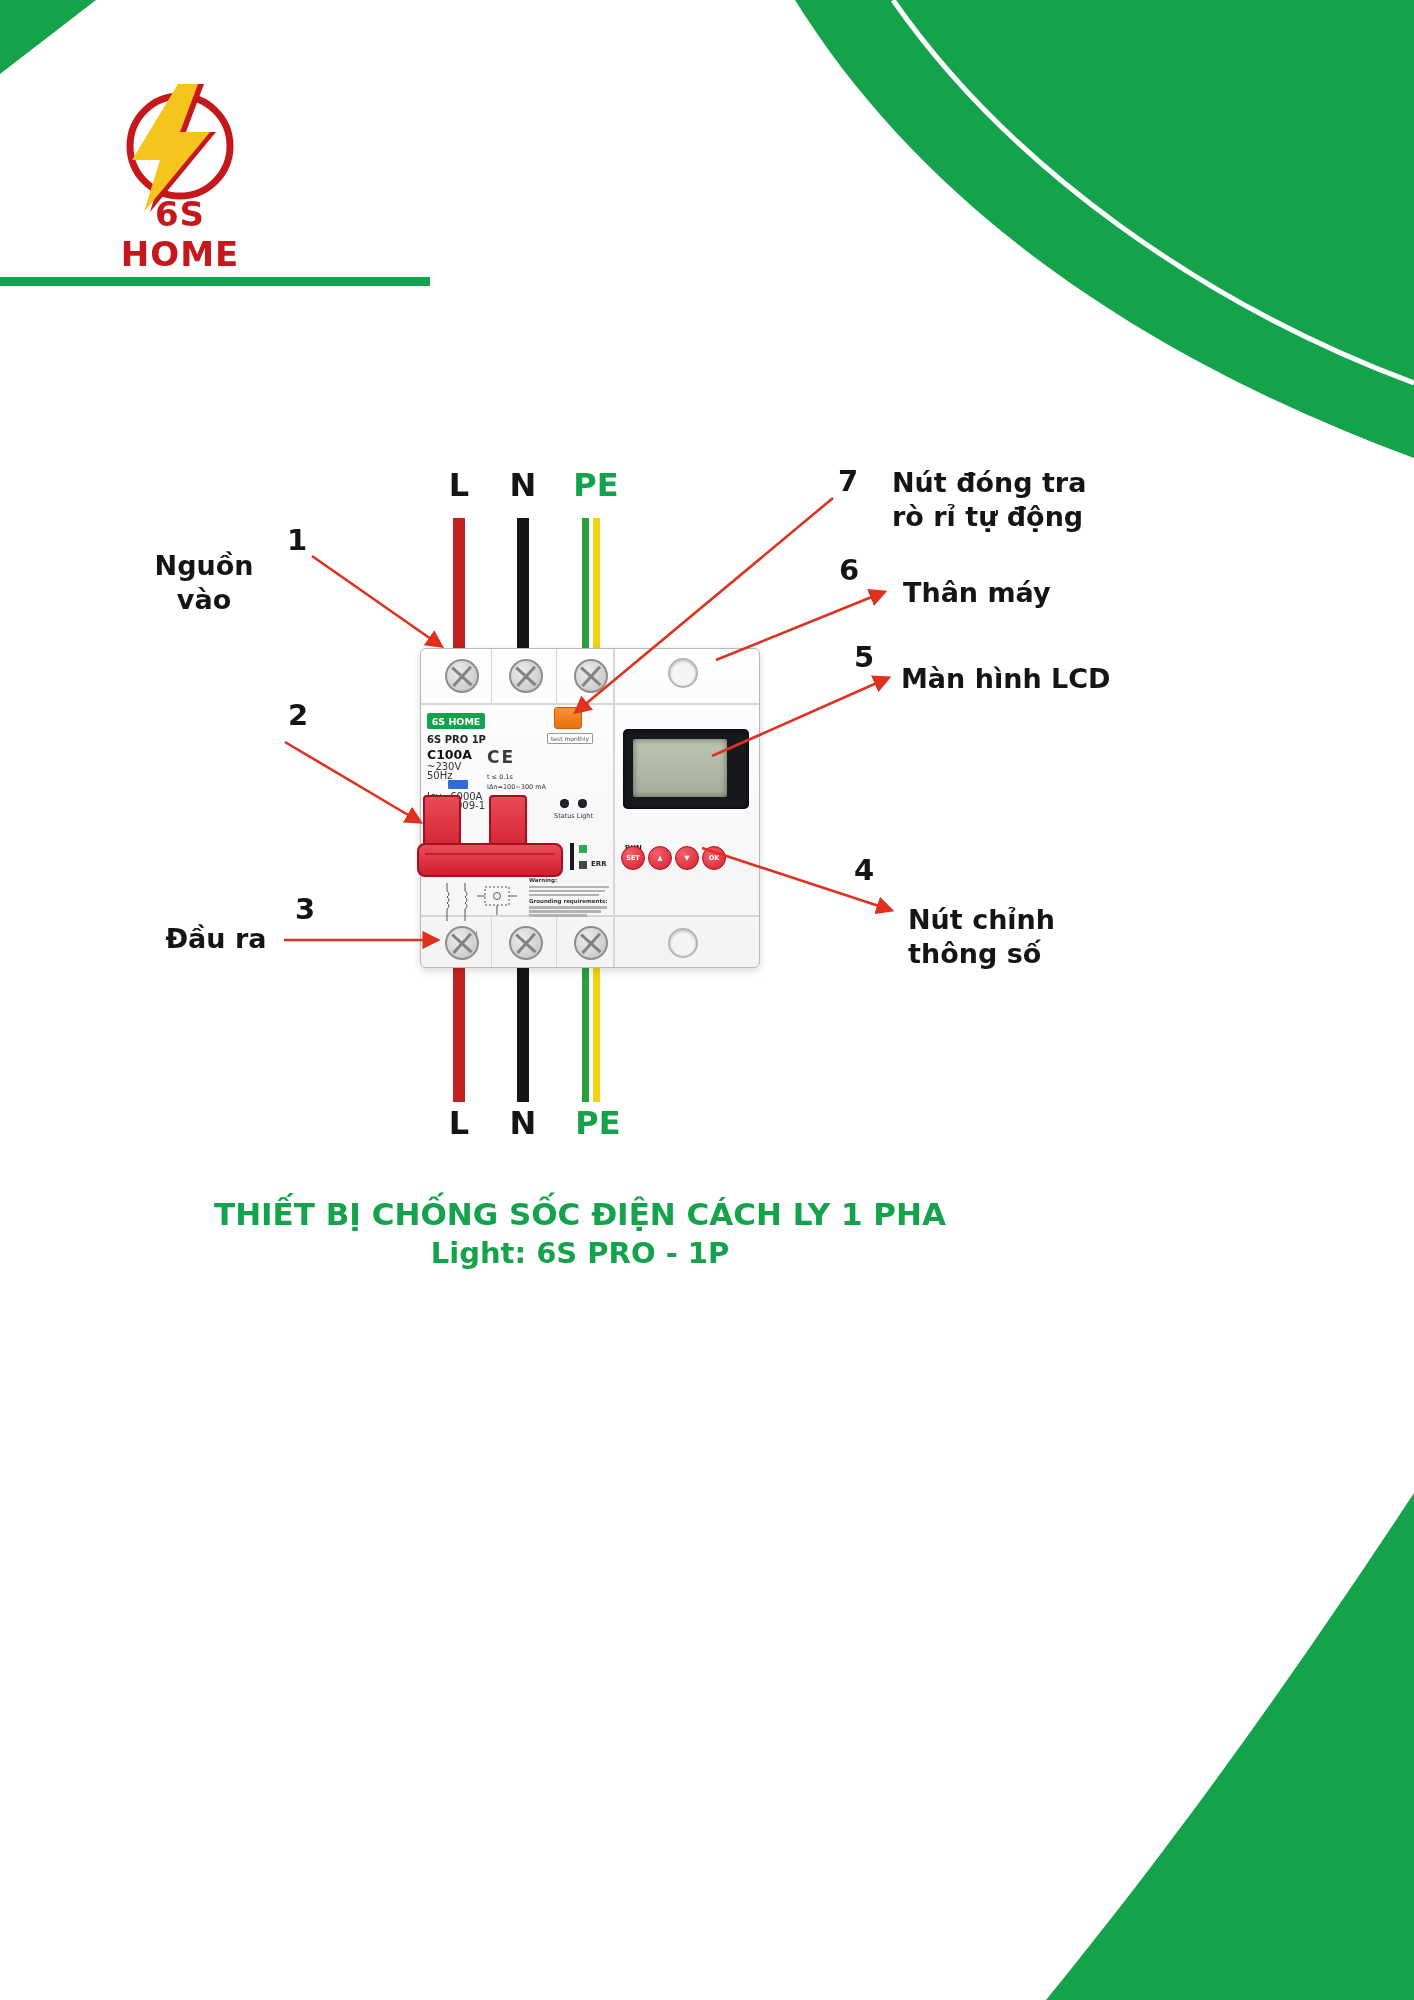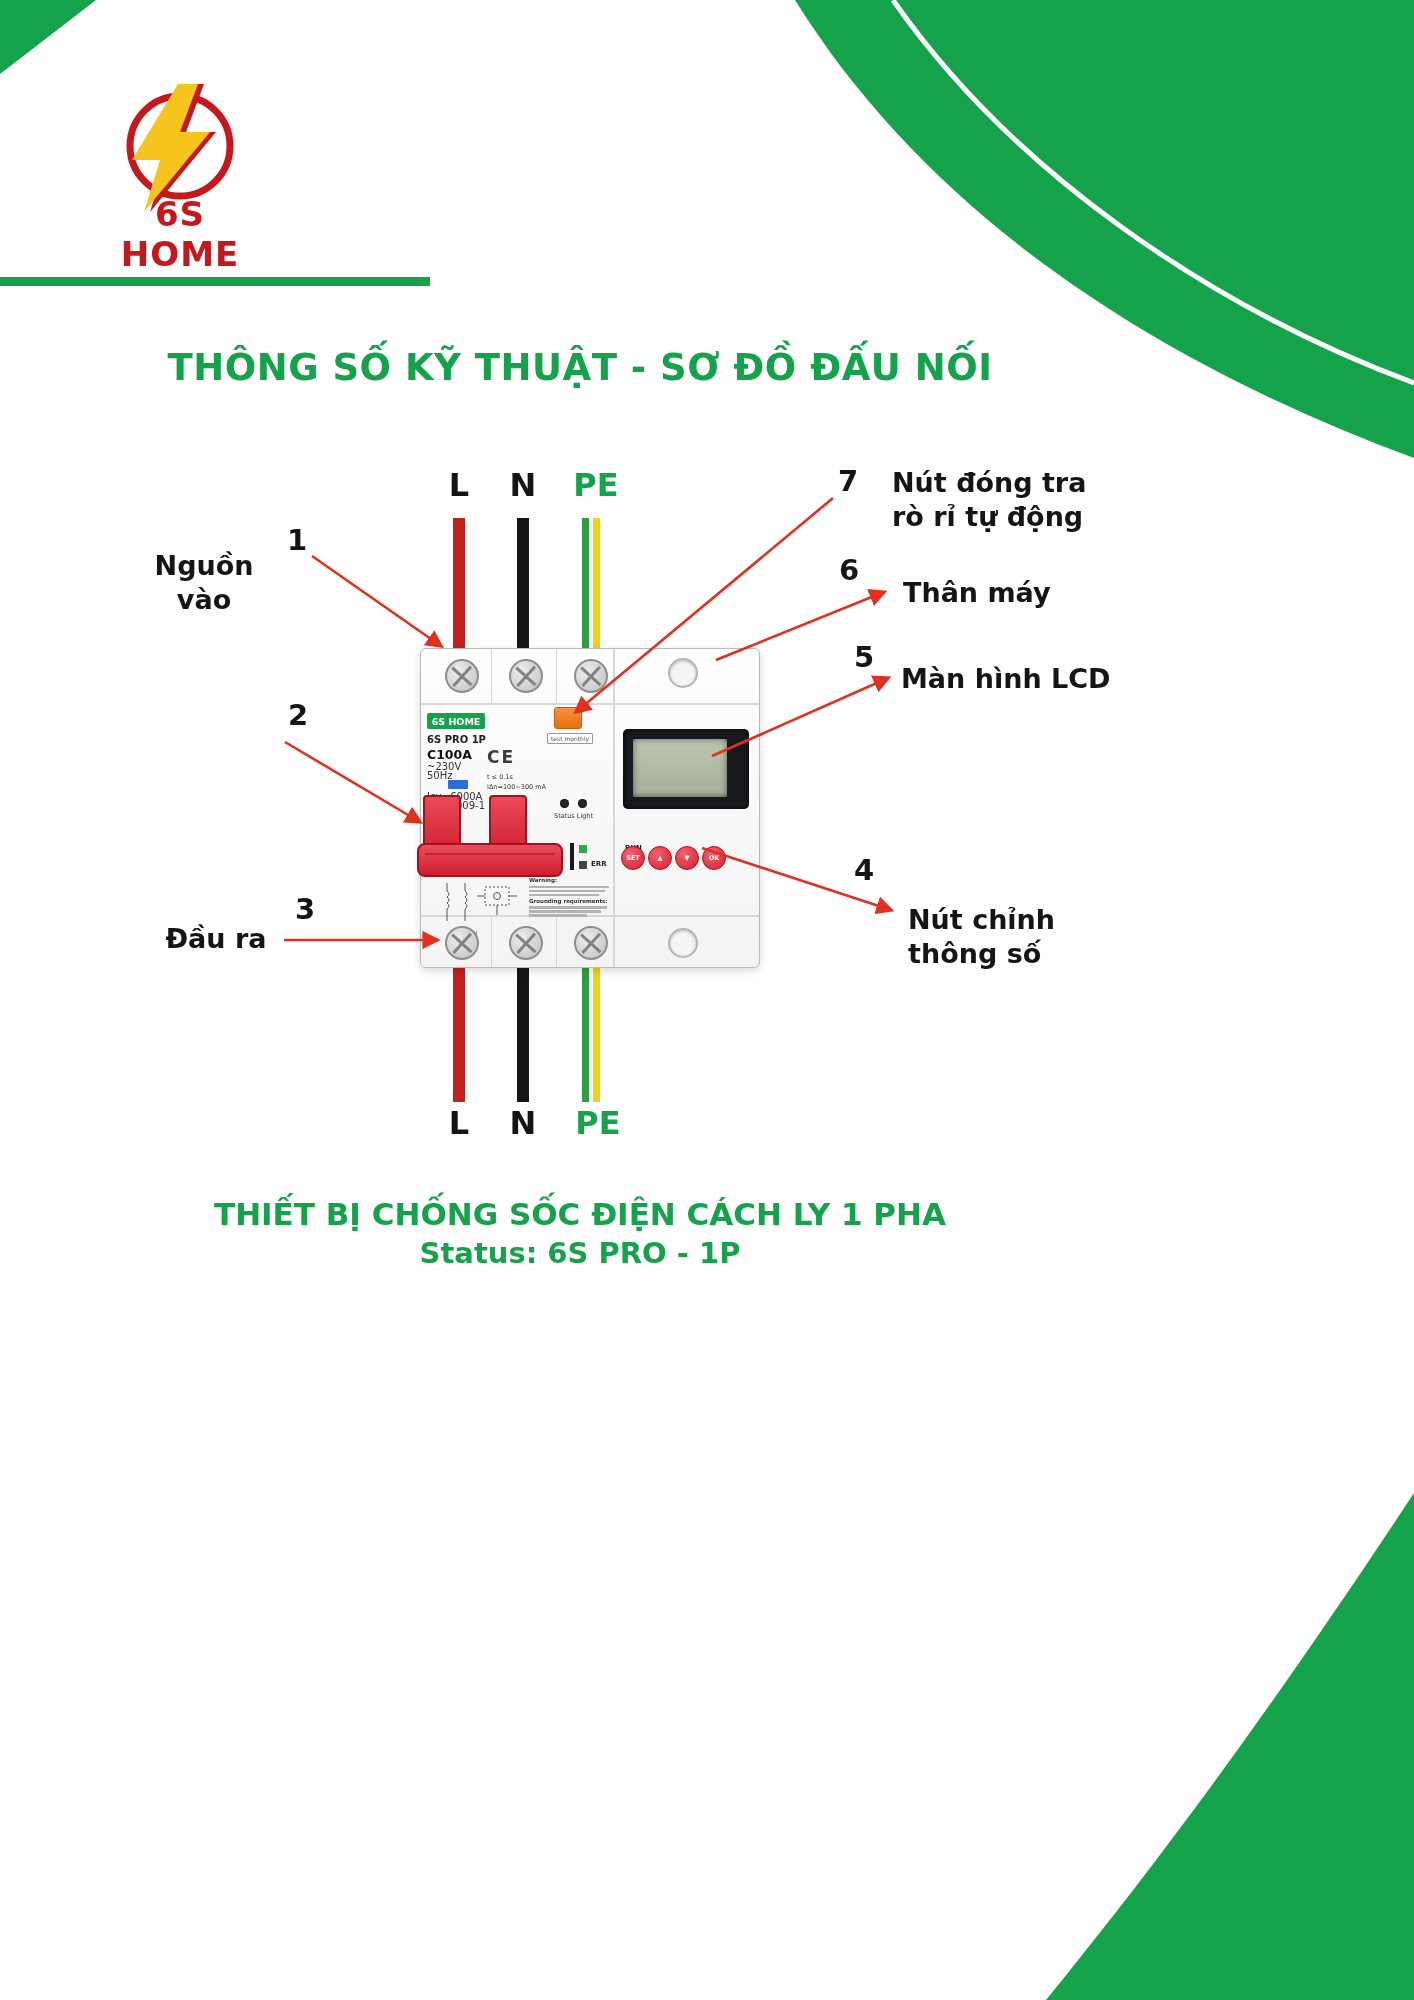--- a/index.html
+++ b/index.html
@@ -97,21 +97,20 @@
   </svg>
 
   <svg class="logo-wrap" viewBox="0 0 136 136">
     <circle cx="68" cy="66" r="50" fill="none" stroke="#C5171C" stroke-width="7"></circle>
     <path d="M72,4 L26,80 L54,80 L38,132 L104,52 L74,52 L92,4 Z" fill="#C5171C"></path>
     <path d="M66,4 L20,80 L48,80 L32,132 L98,52 L68,52 L86,4 Z" fill="#F6C51D"></path>
   </svg>
   <div class="logo-text">6S HOME</div>
   <div class="green-bar"></div>
 
-  <div class="page-title">THÔNG SỐ KỸ THUẬT - SƠ ĐỒ ĐẤU NỐI</div>
 
   <div class="wire-label" style="left:434px;top:466px;width:50px;">L</div>
   <div class="wire-label" style="left:498px;top:466px;width:50px;">N</div>
   <div class="wire-label pe" style="left:566px;top:466px;width:60px;">PE</div>
 
   <div class="wire" style="left:453px;top:518px;width:12px;height:132px;background:#C3201F;"></div>
   <div class="wire" style="left:517px;top:518px;width:12px;height:132px;background:#151515;"></div>
   <div class="wire" style="left:582px;top:518px;width:7px;height:132px;background:#2BA03C;"></div>
   <div class="wire" style="left:593px;top:518px;width:7px;height:132px;background:#F2D213;"></div>
 
@@ -244,15 +243,15 @@
   <div class="num" style="left:830px;top:464px;">7</div>
 
   <div class="callout-label" style="left:130px;top:549px;width:148px;text-align:center;">Nguồn vào</div>
   <div class="callout-label" style="left:152px;top:922px;width:128px;text-align:center;">Đầu ra</div>
   <div class="callout-label" style="left:908px;top:903px;width:150px;">Nút chỉnh thông số</div>
   <div class="callout-label" style="left:901px;top:662px;width:230px;">Màn hình LCD</div>
   <div class="callout-label" style="left:903px;top:576px;width:200px;">Thân máy</div>
   <div class="callout-label" style="left:892px;top:466px;width:200px;">Nút đóng tra rò rỉ tự động</div>
 
   <div class="footer-1">THIẾT BỊ CHỐNG SỐC ĐIỆN CÁCH LY 1 PHA</div>
-  <div class="footer-2">Status: 6S PRO - 1P</div>
+  <div class="footer-2">Light: 6S PRO - 1P</div>
 
 </div>
 
 </body></html>

